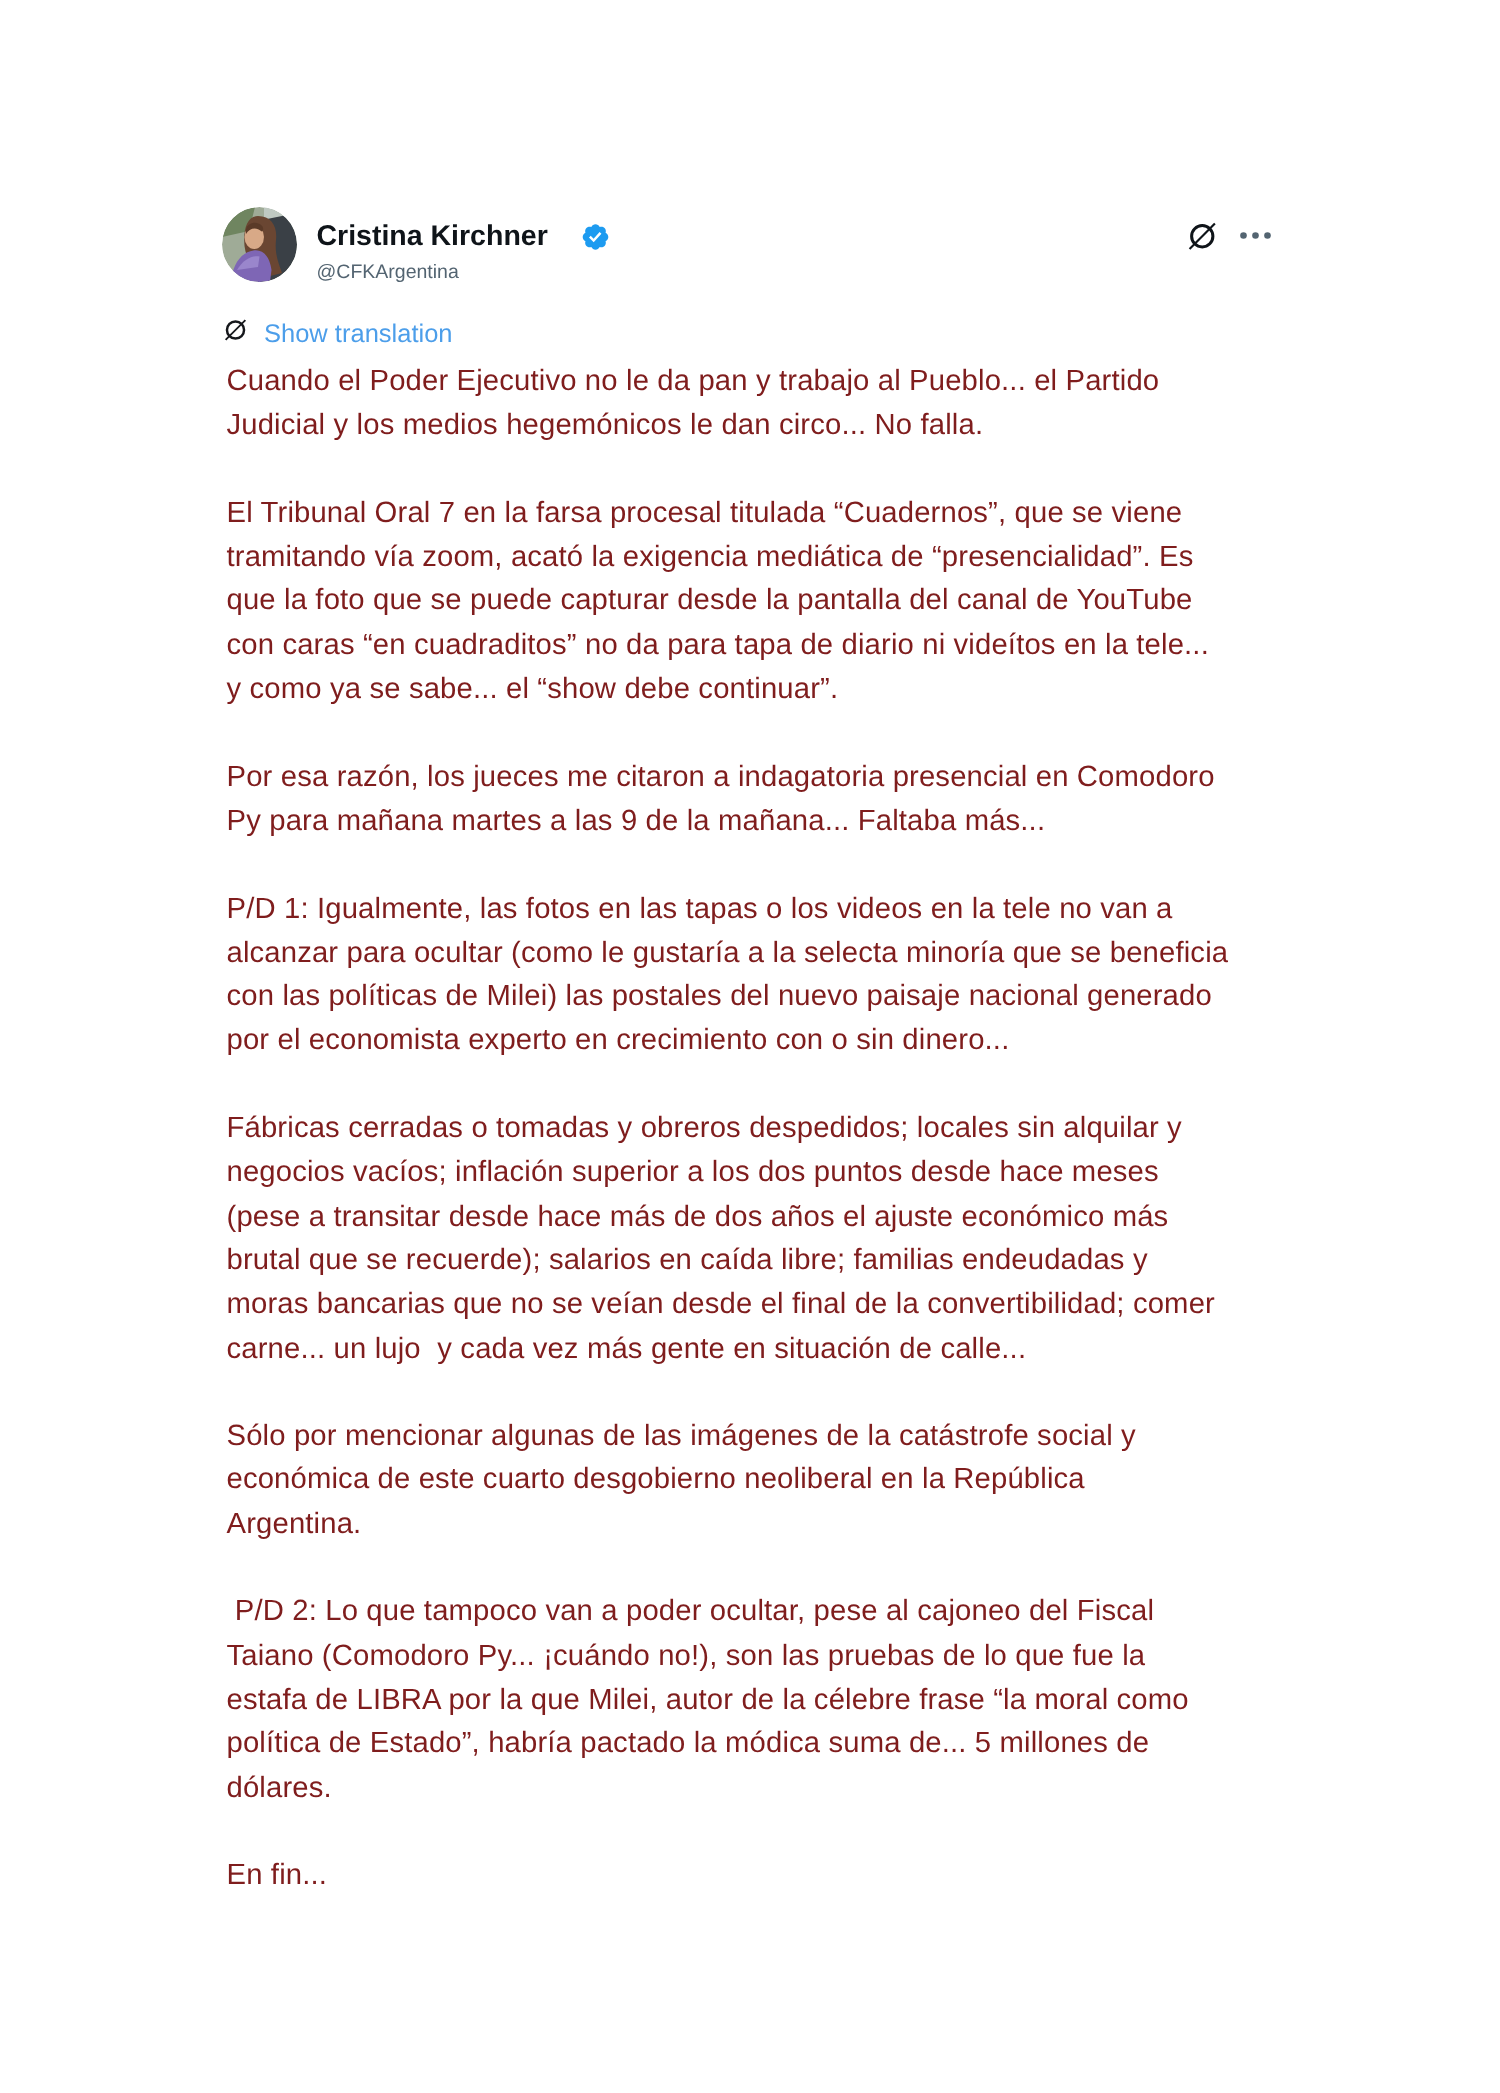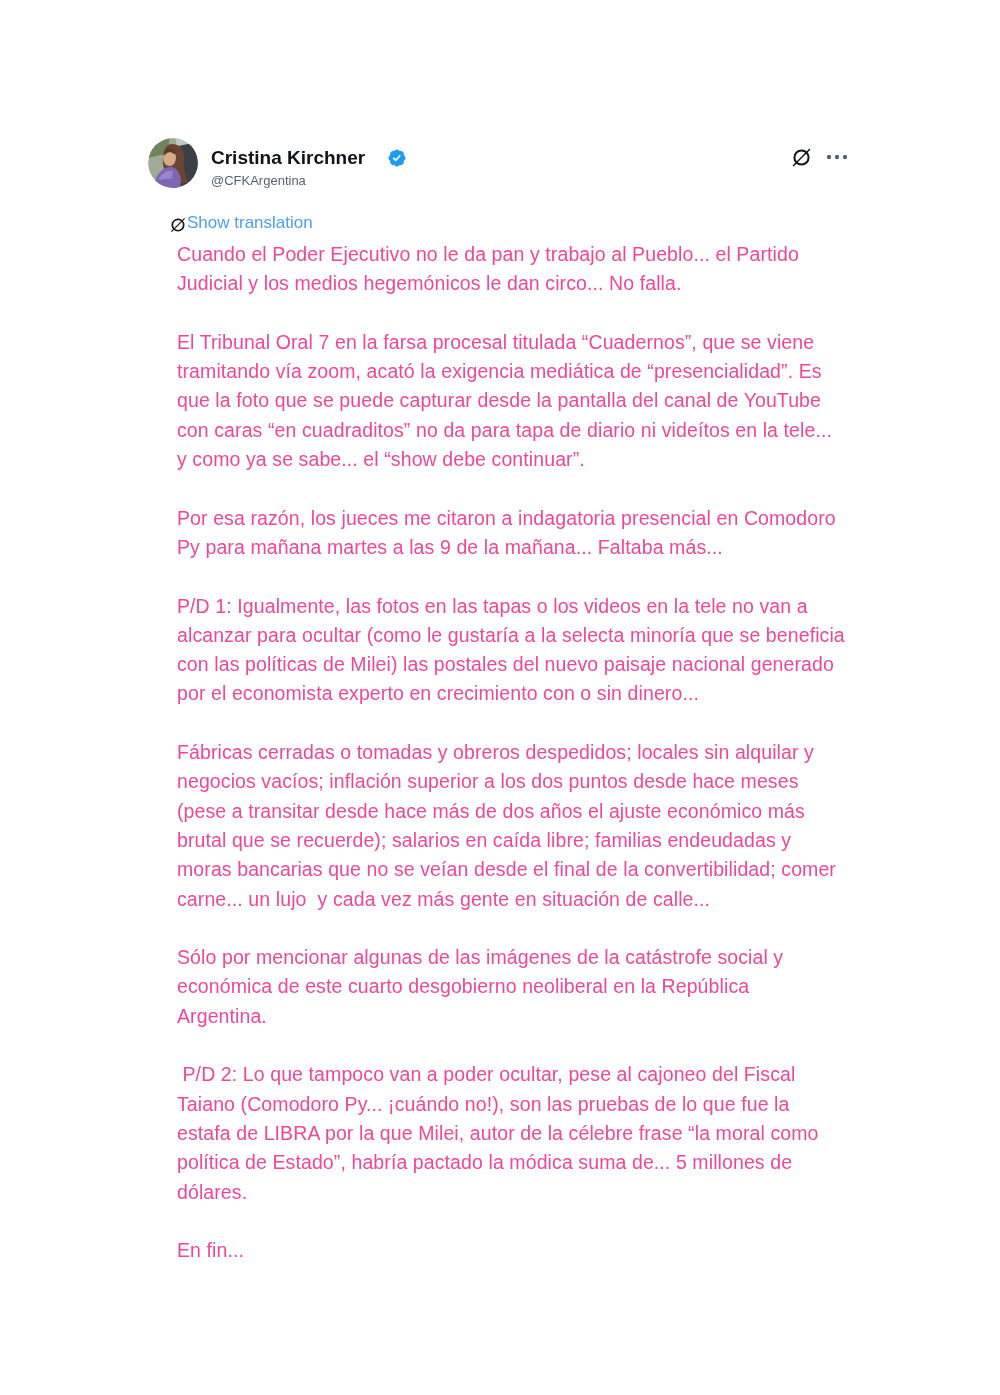--- a/index.html
+++ b/index.html
@@ -65,43 +65,43 @@
     height: 24px;
   }
   .top-icons .icon-btn {
     display: inline-flex;
     align-items: center;
     justify-content: center;
     cursor: pointer;
   }
   .translation-row {
     position: absolute;
-    left: 169px;
+    left: 148px;
     top: 211px;
     display: flex;
-    align-items: flex-end;
+    align-items: flex-start;
+    gap: 10px;
     height: 23px;
     cursor: pointer;
   }
   .translation-label {
     font-size: 17px;
     color: #4c9eea;
     line-height: 23px;
   }
   .tweet-text {
     position: absolute;
     left: 151px;
     top: 240px;
     width: 770px;
     font-size: 19.5px;
     line-height: 29.3px;
-    color: #ec4899;
+    color: #7f1d1d;
     white-space: pre;
     letter-spacing: 0.1px;
-    margin-left: 26px;
   }
 </style>
 </head>
 <body>
 
 <div class="post">
 
   <div class="avatar">
     <svg width="50" height="50" viewBox="0 0 50 50">
       <defs>

